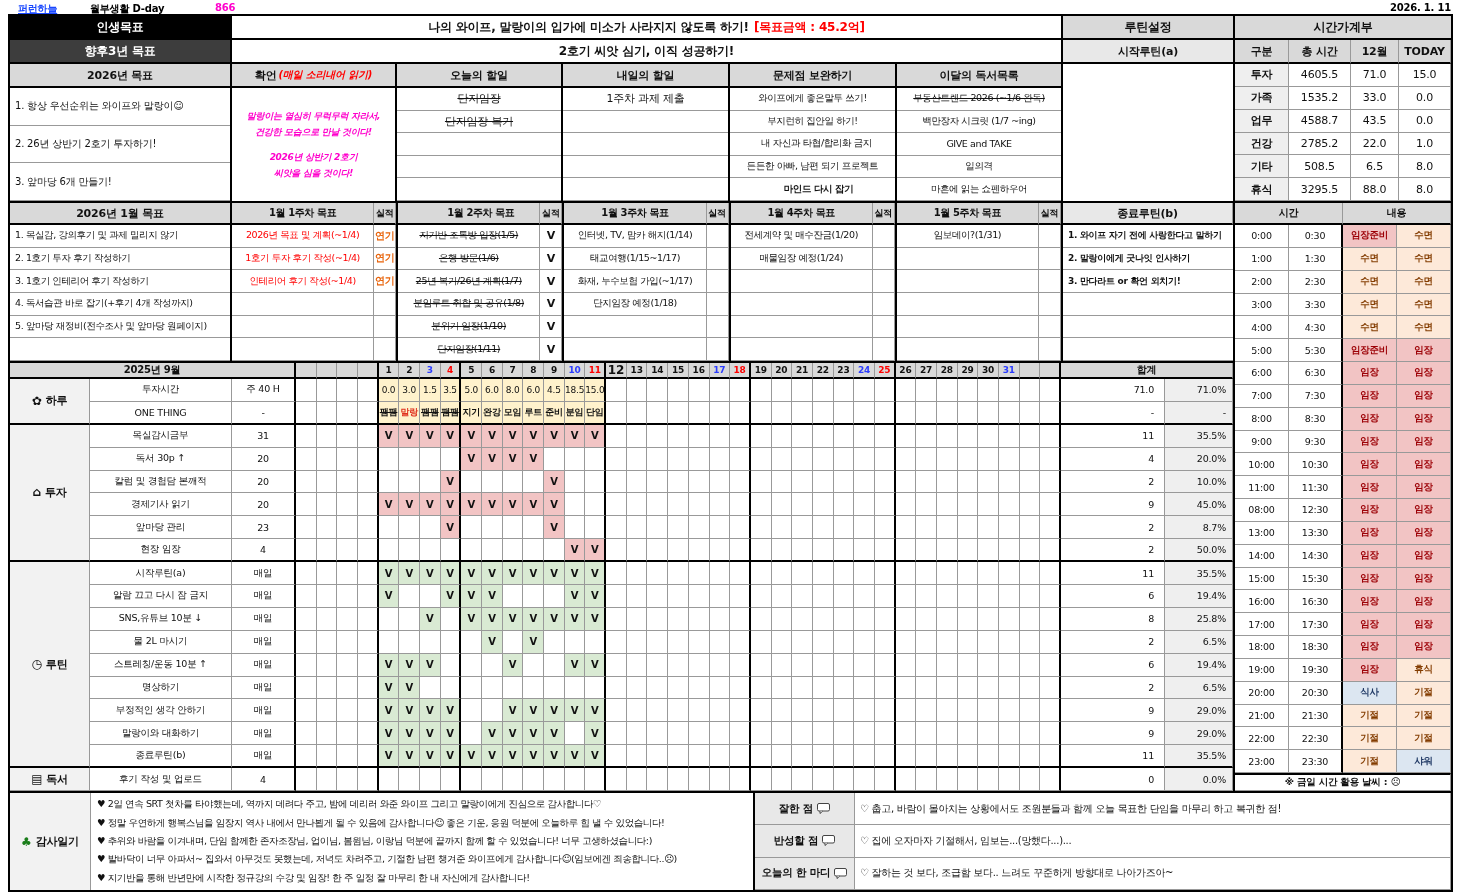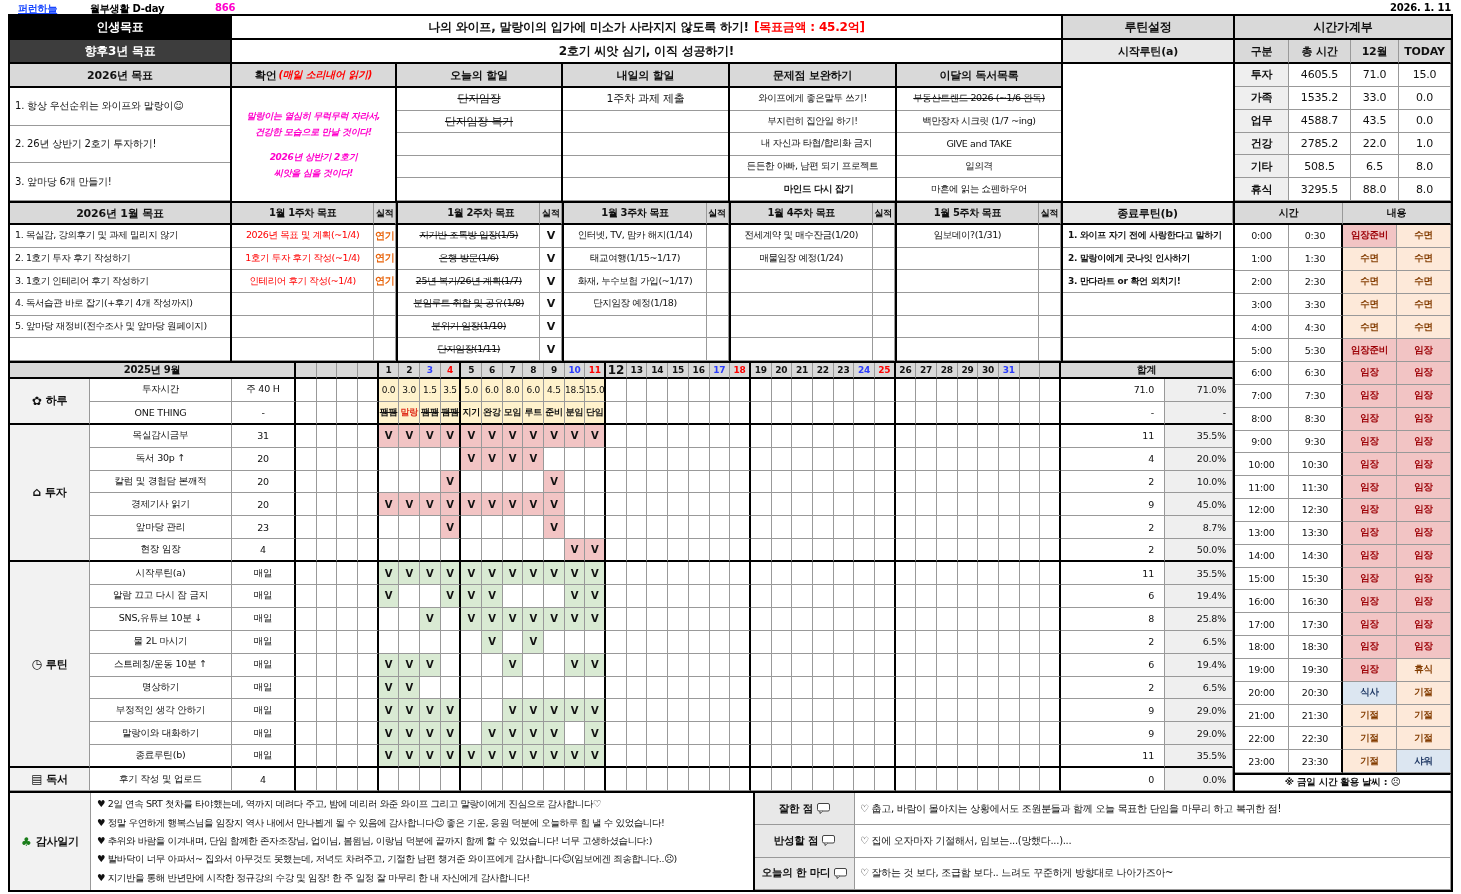--- a/index.html
+++ b/index.html
@@ -318,21 +318,21 @@
       <div class="tc t-field">임장</div>
       <div class="tc t-field">임장</div>
       <div class="tc">10:00</div>
       <div class="tc bR2">10:30</div>
       <div class="tc t-field">임장</div>
       <div class="tc t-field">임장</div>
       <div class="tc">11:00</div>
       <div class="tc bR2">11:30</div>
       <div class="tc t-field">임장</div>
       <div class="tc t-field">임장</div>
-      <div class="tc">12:00</div>
+      <div class="tc">08:00</div>
       <div class="tc bR2">12:30</div>
       <div class="tc t-field">임장</div>
       <div class="tc t-field">임장</div>
       <div class="tc">13:00</div>
       <div class="tc bR2">13:30</div>
       <div class="tc t-field">임장</div>
       <div class="tc t-field">임장</div>
       <div class="tc">14:00</div>
       <div class="tc bR2">14:30</div>
       <div class="tc t-field">임장</div>

